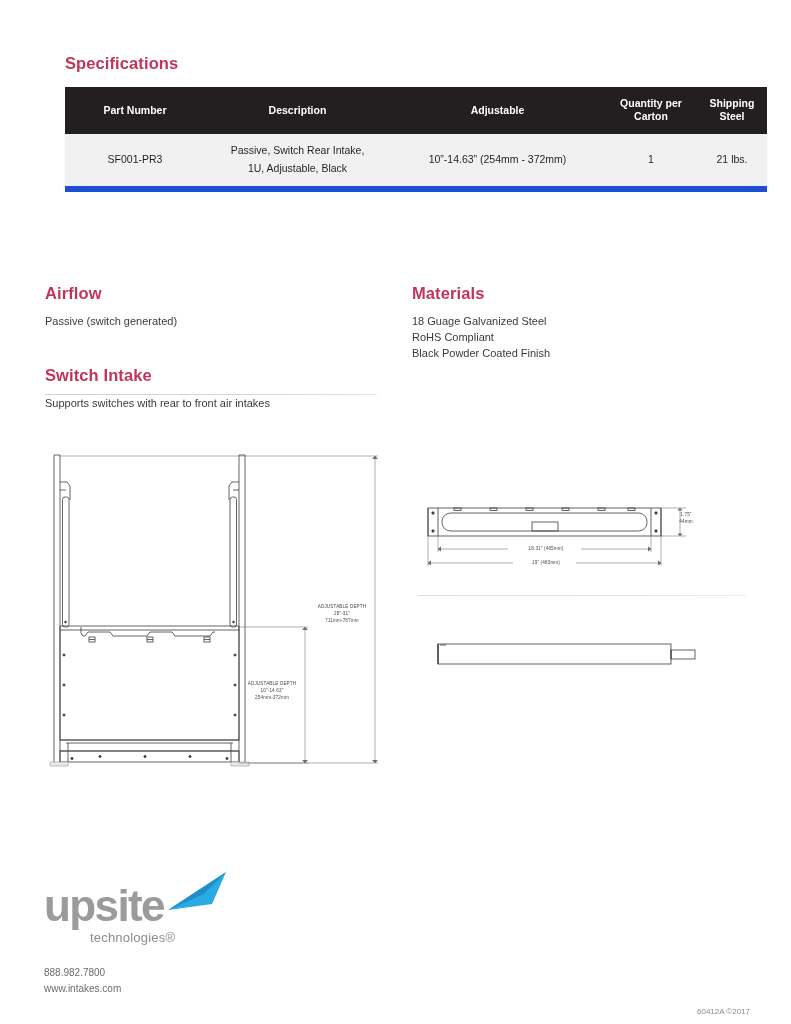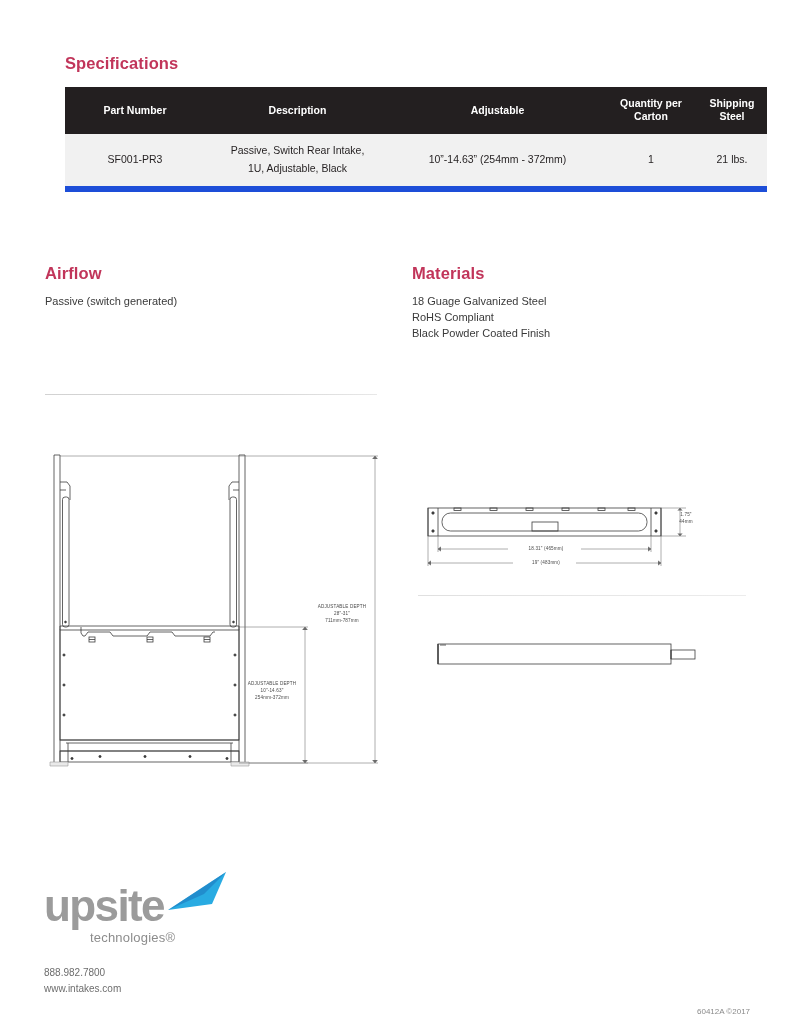--- a/index.html
+++ b/index.html
@@ -61,21 +61,21 @@
     border-bottom: 1.5px solid #ffffff;
   }
   table.spec-table tbody tr { border-bottom: 6px solid #1d4ed8; }
   .col-part { width: 140px; }
   .col-desc { width: 185px; }
   .col-dims { width: 215px; }
   .col-qty  { width: 92px; }
   .col-ship { width: 70px; }
 
   
-  .text-block { position: absolute; }
+  .text-block { position: absolute; margin-top: 20px; }
   .text-block h2 { margin: 0 0 11px 0; }
   .text-block .body-text {
     font-size: 11px;
     line-height: 1.45;
     color: #3a3a3a;
   }
   #airflow-section    { left: 45px;  top: 264px; width: 340px; }
   #materials-section  { left: 412px; top: 264px; width: 330px; }
   #switch-intake-section { left: 45px; top: 346px; width: 340px; }
 
@@ -197,20 +197,24 @@
 
   <section id="materials-section" class="text-block">
     <h2 class="section-heading">Materials</h2>
     <div class="body-text">
       <div>18 Guage Galvanized Steel</div>
       <div>RoHS Compliant</div>
       <div>Black Powder Coated Finish</div>
     </div>
   </section>
 
+  <section id="switch-intake-section" class="text-block">
+    <h2 class="section-heading">Switch Intake</h2>
+    <div class="body-text">Supports switches with rear to front air intakes</div>
+  </section>
   <div class="rule" id="switch-intake-rule"></div>
   <div class="rule" id="right-divider-rule"></div>
 
   <div class="drawing" id="drawing-plan-view">
     <svg width="350" height="345" viewBox="0 0 350 345" fill="none" stroke="#3c3c3c" stroke-width="0.8" stroke-linejoin="miter">
 
       <g>
         <path d="M14 15 L14 322"></path>
         <path d="M20 15 L20 322"></path>
         <path d="M14 15 L20 15"></path>

